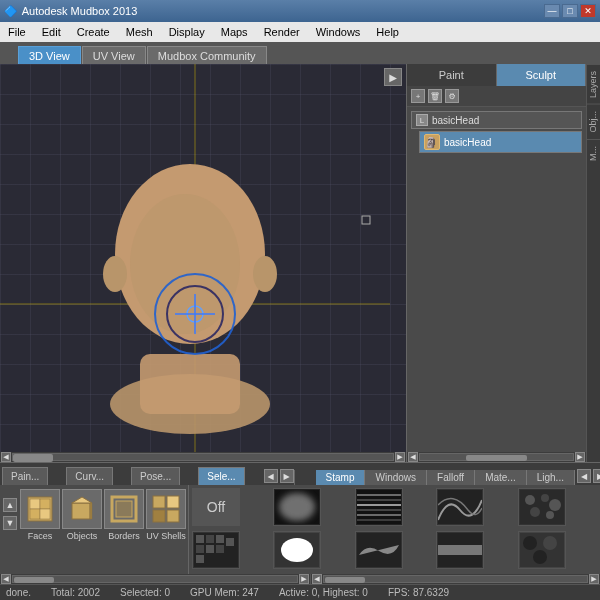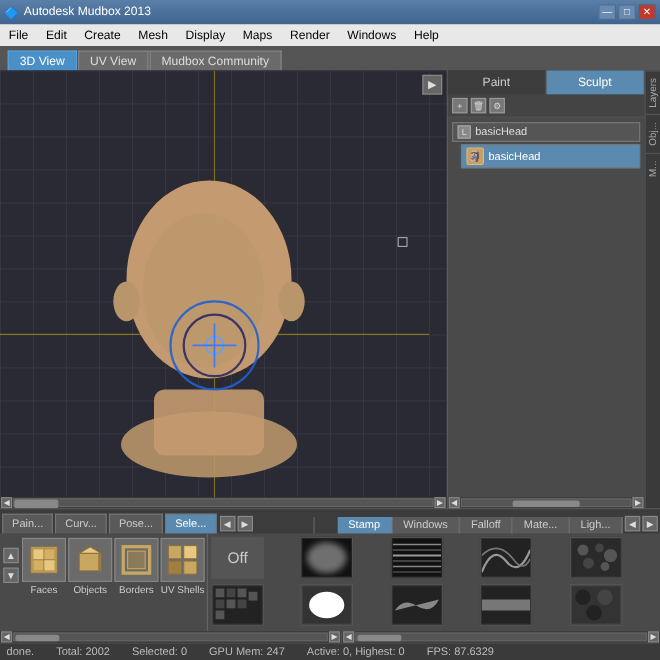--- a/index.html
+++ b/index.html
@@ -42,21 +42,21 @@
       height: 100%;
       display: flex; align-items: center;
     }
 
     
     #tabbar {
       background: #555;
       height: 22px;
       display: flex;
       align-items: flex-end;
-      padding-left: 7px;
+      padding-left: 18px;
     }
     .tab {
       padding: 2px 10px;
       background: #6a6a6a;
       border: 1px solid #888;
       border-bottom: none;
       cursor: pointer;
       font-size: 11px;
       color: #ddd;
       margin-right: 1px;
@@ -142,21 +142,21 @@
     .layer-vis { width: 12px; height: 12px; background: #888; border: 1px solid #aaa; font-size: 8px; display:flex;align-items:center;justify-content:center; }
     .layer-icon { width: 18px; height: 18px; background: #c8a060; border: 1px solid #e0b870; border-radius: 2px; }
     .tool-tab {
       padding: 2px 8px;
       background: #5a5a5a;
       border: 1px solid #777;
       border-bottom: none;
       cursor: pointer;
       font-size: 10px;
       color: #ccc;
-      margin-right: 1px;
+      margin-right: 17px;
       height: 18px;
       display: flex; align-items: center;
     }
     .tool-tab.active { background: #5a8ab0; color: white; }
     .nav-arrow {
       width: 14px; height: 14px;
       background: #666;
       border: 1px solid #888;
       display: flex; align-items: center; justify-content: center;
       font-size: 9px; cursor: pointer; margin: 1px;

